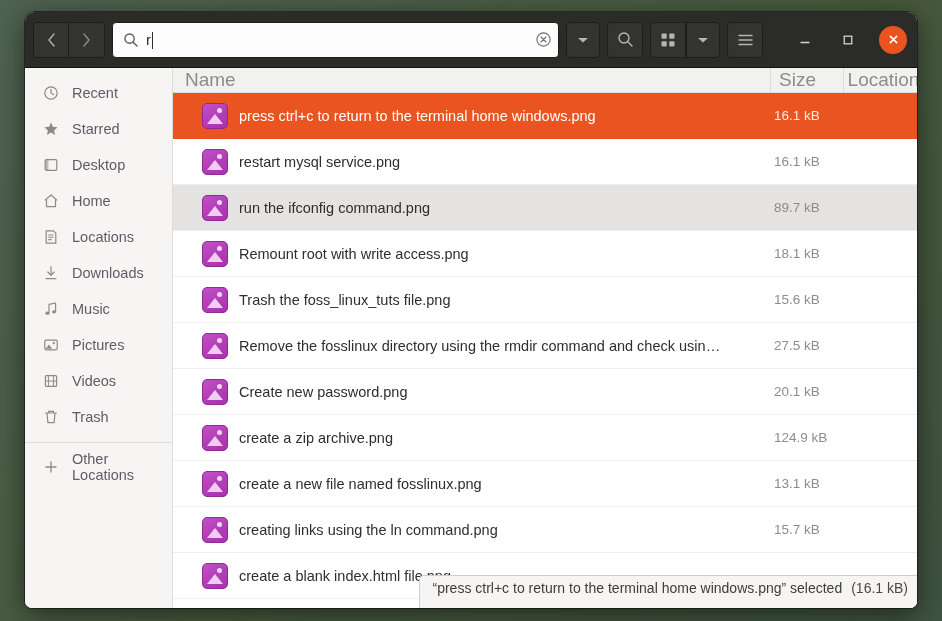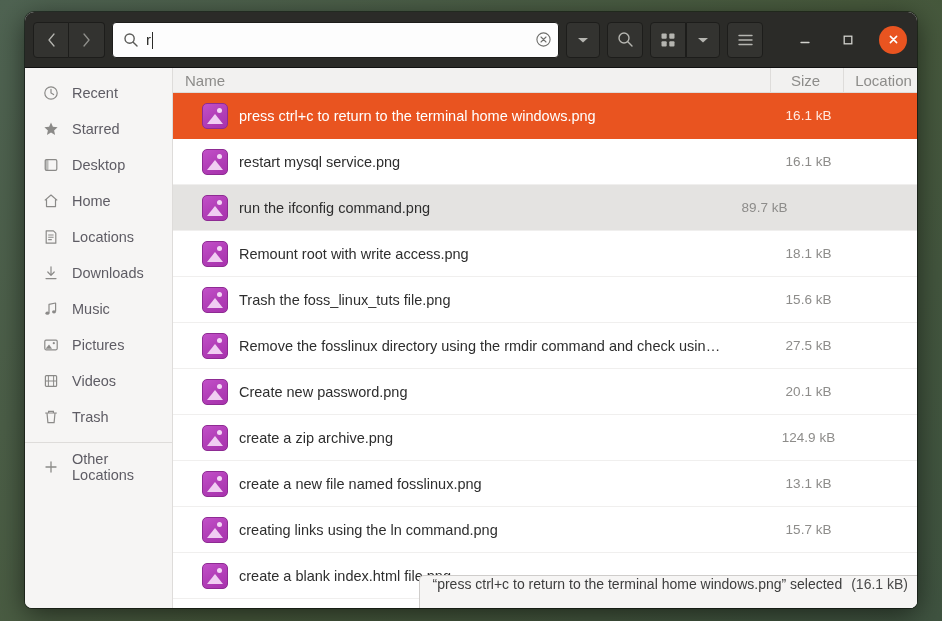--- a/index.html
+++ b/index.html
@@ -145,38 +145,38 @@
 
   
   #filelist { flex: 1; background: #fff; position: relative; min-width: 0; }
 
   #header-row {
     display: flex;
     height: 25px;
     background: #f2f1f0;
     border-bottom: 1px solid #dedcda;
     align-items: center;
-    font-size: 15px;
+    font-size: 19px;
     color: #8d8c8a;
   }
   .col-name { flex: 1; padding-left: 12px; min-width: 0; }
-  .col-size { width: 73px; flex: none; padding-left: 4px; text-align: center; }
+  .col-size { width: 73px; flex: none; padding-left: 4px; }
   .col-loc  { width: 74px; flex: none; padding-left: 6px; border-left: 1px solid #dedcda; height: 100%; display: flex; align-items: center; justify-content: center; }
-  .hdr-size-wrap { width: 73px; flex: none; border-left: 1px solid #dedcda; height: 100%; display: flex; align-items: center; padding-left: 20px; }
+  .hdr-size-wrap { width: 73px; flex: none; border-left: 1px solid #dedcda; height: 100%; display: flex; align-items: center; padding-left: 8px; }
 
   .row {
     display: flex;
     align-items: center;
     height: 46px;
     border-bottom: 1px solid #f0efee;
     cursor: pointer;
     font-size: 14.5px;
     color: #2e2e2e;
   }
-  .row.hover { background: #e4e3e1; gap: 44px; }
+  .row.hover { background: #e4e3e1; }
   .row.selected { background: #e95420; color: #ffffff; border-bottom-color: #e95420; }
   .row .col-size { color: #8d8c8a; font-size: 13.5px; }
   .row.selected .col-size { color: #ffe9e0; }
 
   .fname { display: flex; align-items: center; gap: 11px; padding-left: 29px; flex: 1; min-width: 0; }
   .fname .label { overflow: hidden; text-overflow: ellipsis; white-space: nowrap; }
 
   .imgicon {
     width: 26px; height: 26px; flex: none;
     border-radius: 5px;
@@ -208,22 +208,22 @@
     position: absolute;
     right: 0;
     bottom: 0;
     height: 33px;
     background: #f6f5f4;
     border: 1px solid #cfcdcb;
     border-right: none;
     border-bottom: none;
     border-radius: 5px 0 0 0;
     display: flex;
-    align-items: flex-start;
-    padding: 0 9px 4px 13px;
+    align-items: flex-end;
+    padding: 0 9px 12px 13px;
     font-size: 14px;
     color: #3d3d3d;
     gap: 9px;
     white-space: nowrap;
   }
   #statusbar .sz { color: #4a4a4a; }
 </style>
 </head>
 <body>
 

